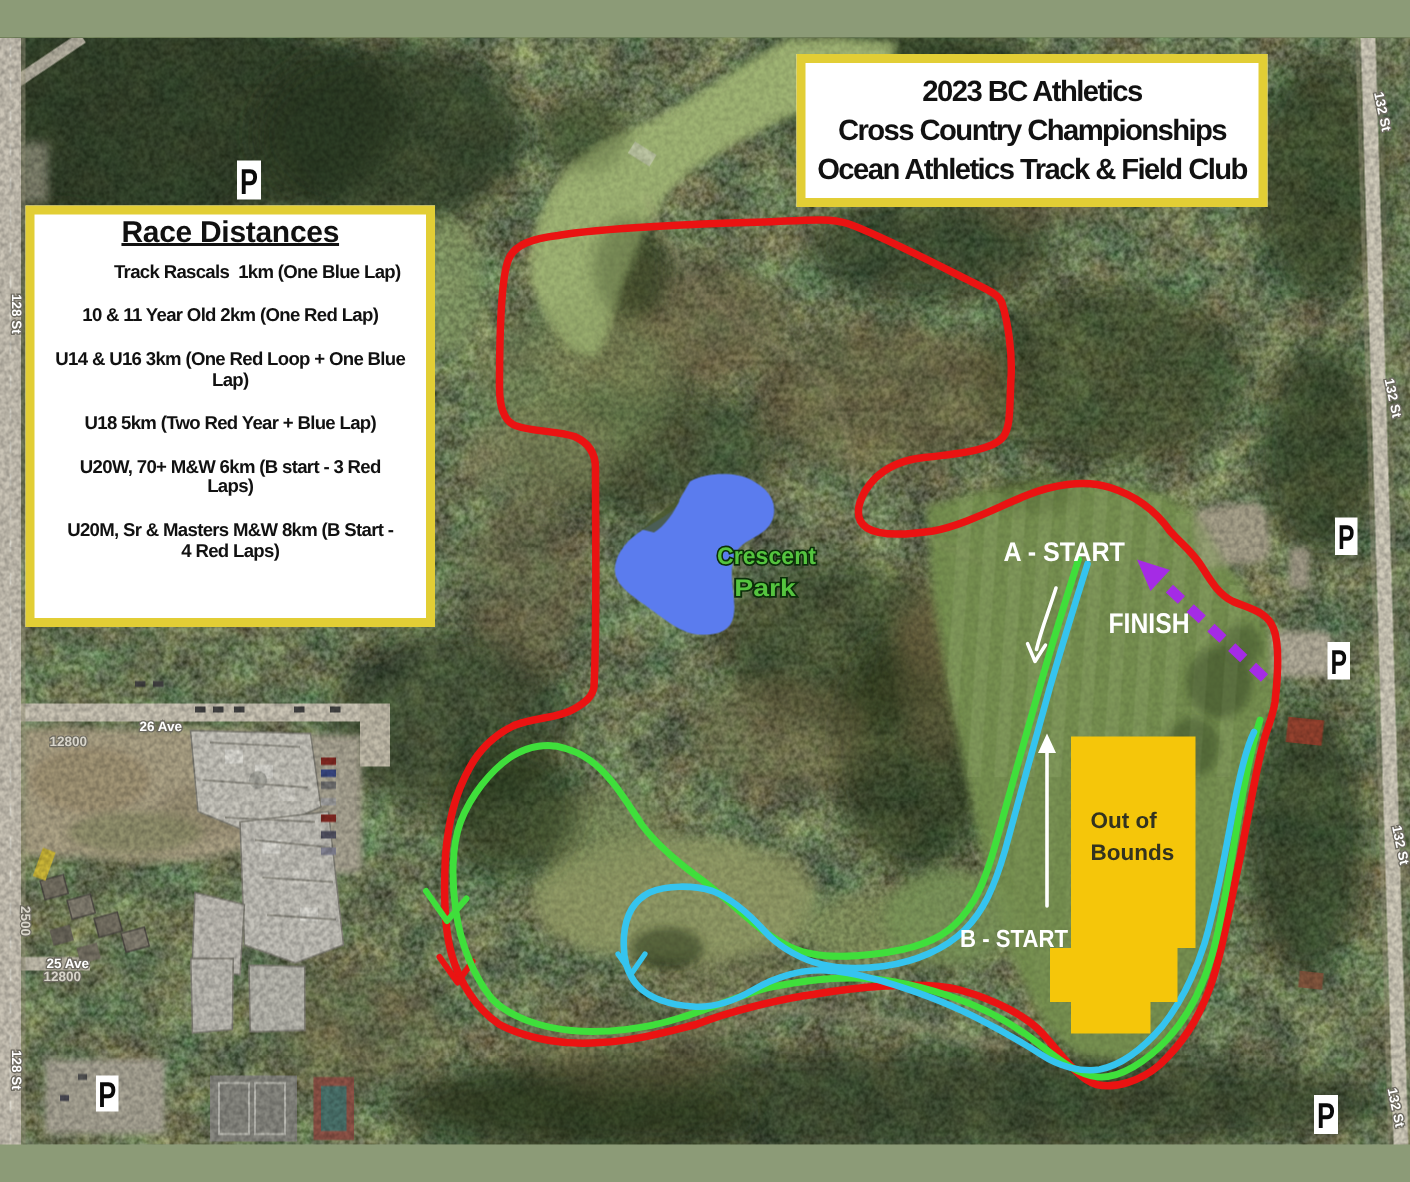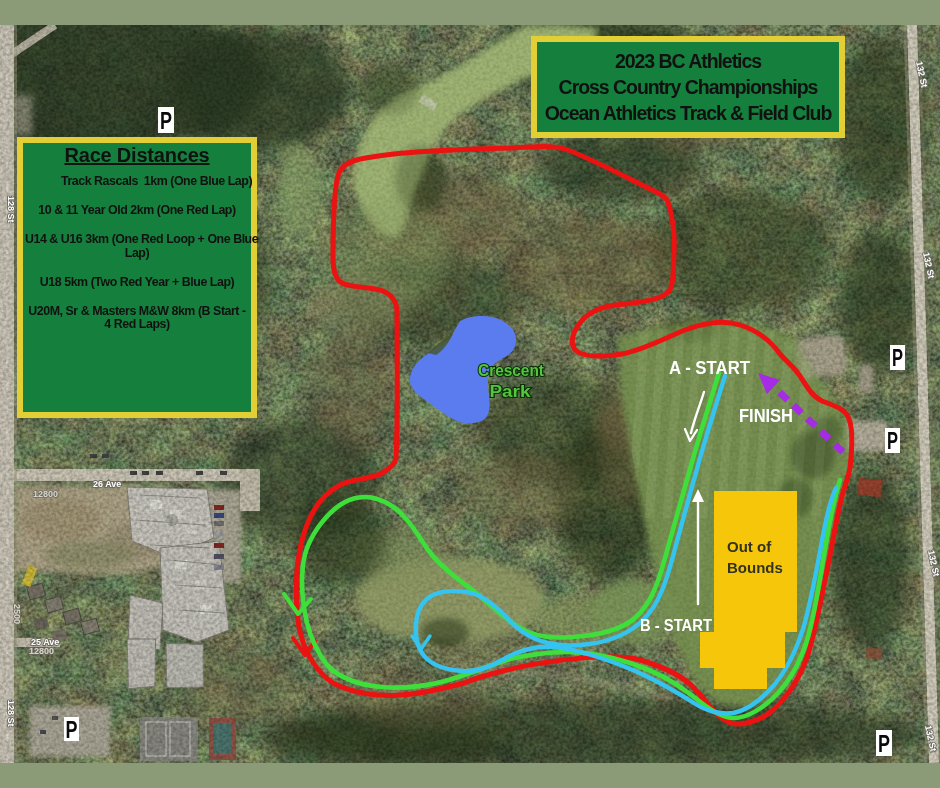--- a/index.html
+++ b/index.html
@@ -1,21 +1,21 @@
 <!DOCTYPE html>
 <html><head>
 <meta charset="utf-8">
 <style>
 html,body{margin:0;padding:0;}
 body{width:940px;height:788px;overflow:hidden;font-family:"Liberation Sans", sans-serif;background:#8C9B77;}
 #page{position:relative;width:940px;height:788px;background:#8C9B77;overflow:hidden;}
 #map{position:absolute;left:0;top:0;}
-.box{position:absolute;background:#15803d;border:6px solid #E2CE35;box-sizing:border-box;color:#111;}
+.box{position:absolute;background:#ffffff;border:6px solid #E2CE35;box-sizing:border-box;color:#111;}
 #titlebox{left:531px;top:36px;width:314px;height:102px;text-align:center;font-weight:bold;font-size:19.5px;line-height:26.2px;padding-top:6px;letter-spacing:-1.05px;white-space:nowrap;}
-#racebox{left:17px;top:137px;width:240px;height:281px;text-align:center;}
+#racebox{left:17px;top:137px;width:273px;height:281px;text-align:center;}
 #racebox h3{margin:1px 0 0 0;font-size:20px;text-decoration:underline;letter-spacing:-0.2px;}
 #racebox .it{font-weight:bold;font-size:12.4px;line-height:13.5px;margin-top:15.5px;padding:0 2px;letter-spacing:-0.45px;white-space:nowrap;}
 #racebox .it.f{margin-top:8px;margin-left:36px;}
 </style>
 </head>
 <body>
 <div id="page">
 
 <svg id="map" width="940" height="788" viewBox="0 0 940 788" xmlns="http://www.w3.org/2000/svg">
 <defs>
@@ -346,15 +346,16 @@
 </svg>
 
 <div id="titlebox" class="box">2023 BC Athletics<br>Cross Country Championships<br>Ocean Athletics Track &amp; Field Club</div>
 
 <div id="racebox" class="box">
 <h3>Race Distances</h3>
 <div class="it f">Track Rascals&nbsp; 1km (One Blue Lap)</div>
 <div class="it">10 &amp; 11 Year Old 2km (One Red Lap)</div>
 <div class="it">U14 &amp; U16 3km (One Red Loop + One Blue<br>Lap)</div>
 <div class="it">U18 5km (Two Red Year + Blue Lap)</div>
+<div class="it">U20W, 70+ M&amp;W 6km (B start - 3 Red<br>Laps)</div>
 <div class="it">U20M, Sr &amp; Masters M&amp;W 8km (B Start -<br>4 Red Laps)</div>
 </div>
 </div>
 
 </body></html>

